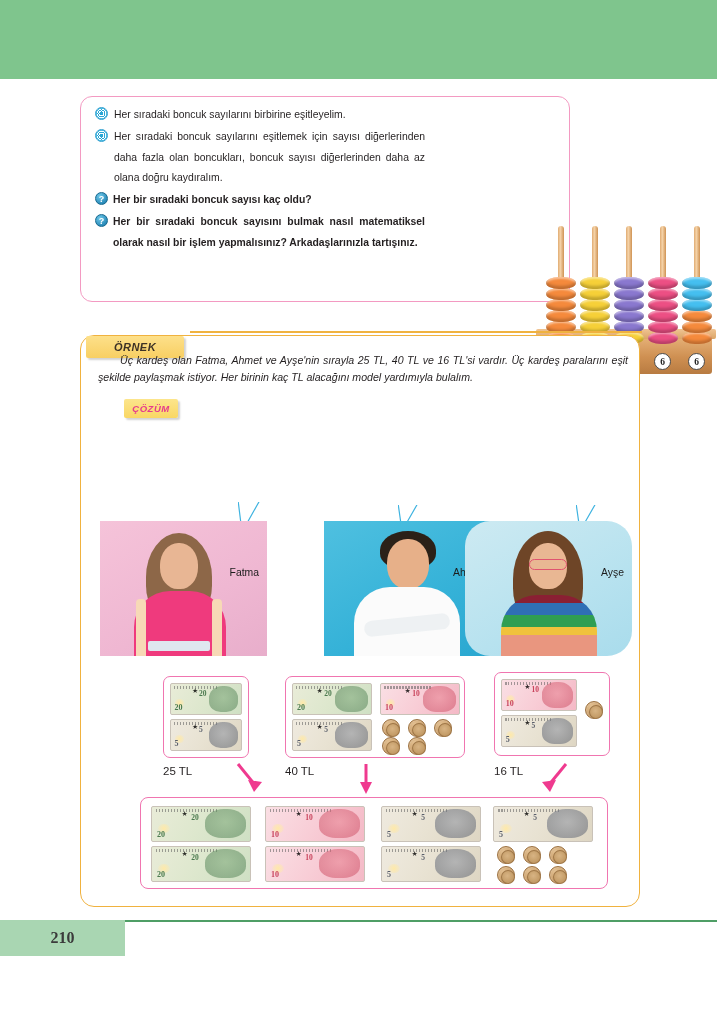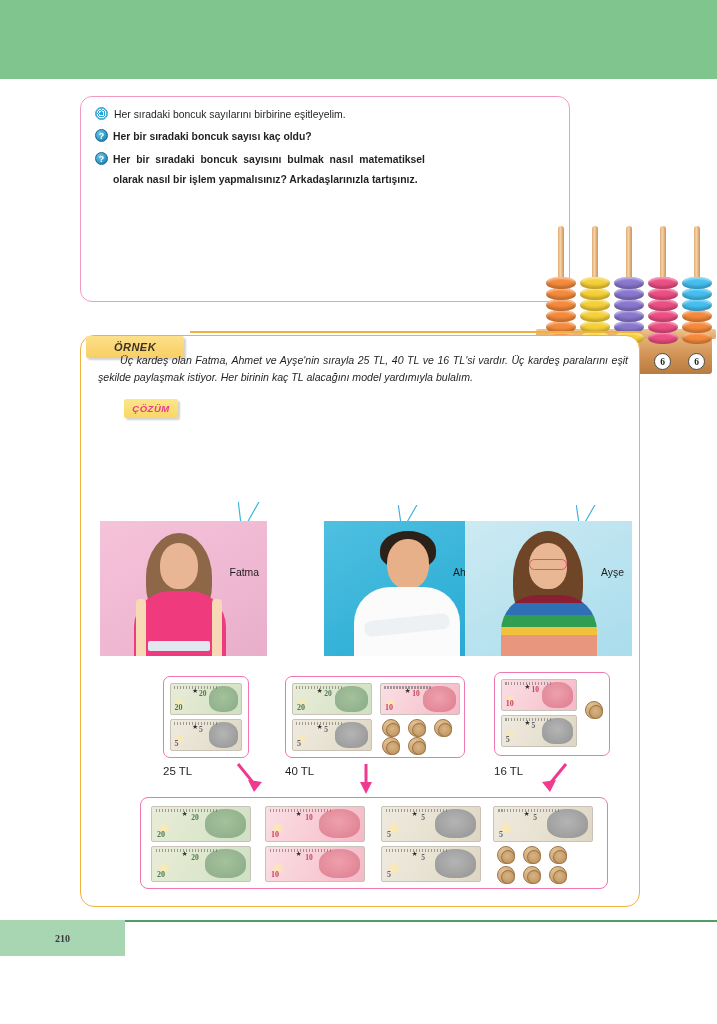--- a/index.html
+++ b/index.html
@@ -20,21 +20,21 @@
     position: absolute; left: 0; top: 920px; width: 125px; height: 36px;
     background: #a9d6b2;
   }
   .footer-rule {
     position: absolute; left: 0; top: 920px; width: 717px; height: 2px;
     background: #4f9e66;
   }
   .page-num {
     position: absolute; left: 0; top: 920px; width: 125px; height: 36px;
     display: flex; align-items: center; justify-content: center;
-    font-size: 10px; font-weight: bold; color: #3b3b3b;
+    font-size: 16px; font-weight: bold; color: #3b3b3b;
     font-family: "Liberation Serif", serif;
   }
 
   
   .activity-box {
     position: absolute; left: 80px; top: 96px; width: 490px; height: 206px;
     border: 1.6px solid #f39ac2; border-radius: 12px; background: #fff;
   }
   .activity-text {
     position: absolute; left: 14px; top: 8px; width: 330px;
@@ -131,21 +131,21 @@
   .bubble .first { text-indent: 14px; }
 
   
   .photo { position: absolute; overflow: hidden; }
   .photo .name {
     position: absolute; right: 8px; top: 46px;
     font-size: 10.4px; color: #1c1c1c; font-weight: normal;
   }
   .pg-fatma { background: linear-gradient(150deg,#f5c3d9,#efb7d2 60%,#e8aecb); }
   .pg-ahmet { background: linear-gradient(150deg,#4fc0e0,#35b2d8 60%,#2aa7d0); margin-left: 44px; }
-  .pg-ayse  { background: linear-gradient(150deg,#cdeaf2,#b7e2ef 60%,#a9dcec); }
+  .pg-ayse  { background: linear-gradient(150deg,#cdeaf2,#b7e2ef 60%,#a9dcec); border-radius: 25px; }
 
   
   .head { position: absolute; border-radius: 48% 48% 46% 46%; }
   .hair { position: absolute; border-radius: 50% 50% 40% 40%; }
   .body-sh { position: absolute; border-radius: 36px 36px 0 0; }
 
   
   .money-box {
     position: absolute; border: 1.4px solid #f075b0; border-radius: 7px; background:#fff;
   }
@@ -229,20 +229,24 @@
   <div class="margin-mark2"></div>
 
   <div class="activity-box">
     <div class="activity-text">
 
       <div class="act-line">
         <span class="bullet-spiral"></span>
         <span class="body">Her sıradaki boncuk sayılarını birbirine eşitleyelim.</span>
       </div>
 
+      <div class="act-line">
+        <span class="bullet-spiral"></span>
+        <span class="body">Her sıradaki boncuk sayılarını eşitlemek için sayısı diğerlerinden daha fazla olan boncukları, boncuk sayısı diğerlerinden daha az olana doğru kaydıralım.</span>
+      </div>
 
       <div class="act-line">
         <span class="bullet-q">?</span>
         <span class="body bold">Her bir sıradaki boncuk sayısı kaç oldu?</span>
       </div>
 
       <div class="act-line">
         <span class="bullet-q">?</span>
         <span class="body bold">Her bir sıradaki boncuk sayısını bulmak nasıl matematiksel olarak nasıl bir işlem yapmalısınız?  Arkadaşlarınızla tartışınız.</span>
       </div>

